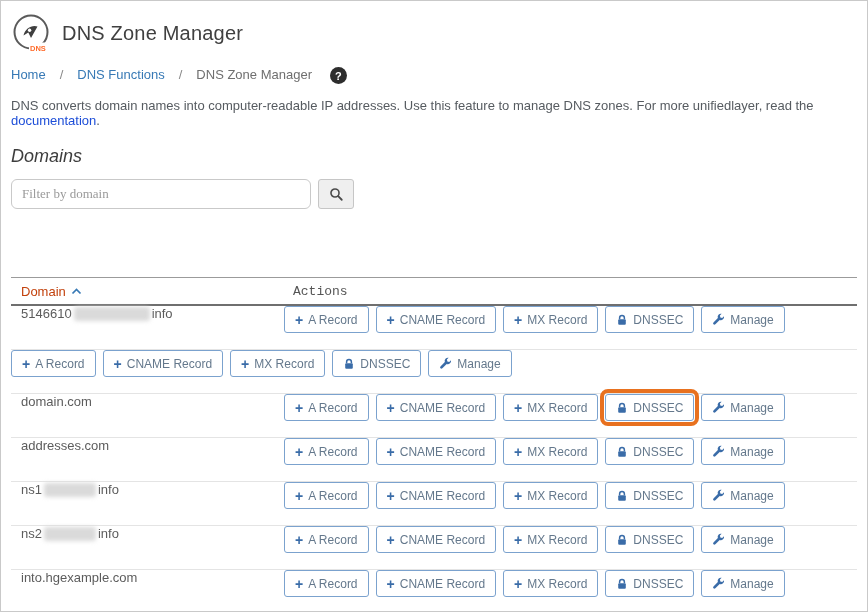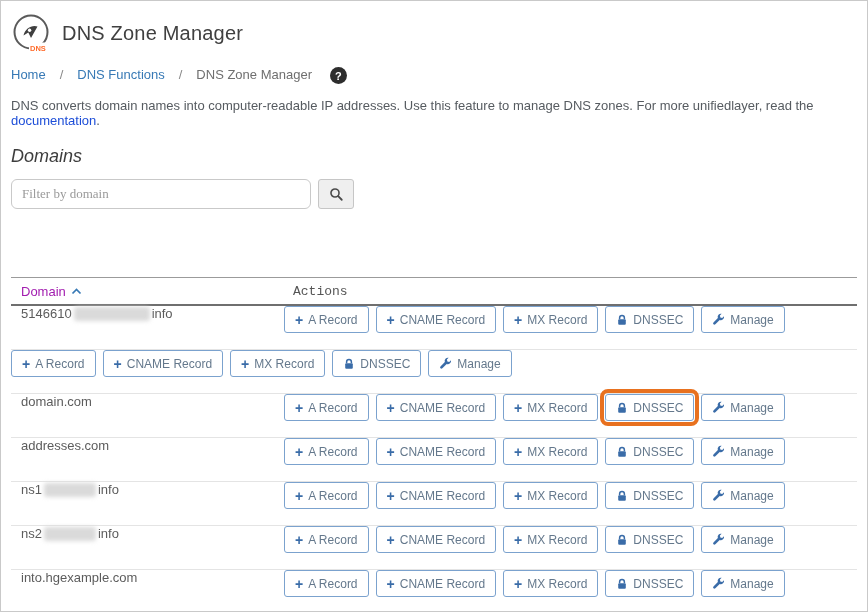--- a/index.html
+++ b/index.html
@@ -54,21 +54,21 @@
   }
 
   
   .tbl { margin-top: 68px; }
   .t-head {
     display: flex; align-items: center; height: 29px;
     border-top: 1px solid #9b9b9b; border-bottom: 2px solid #6f6f6f;
     font-size: 13px;
   }
   .col-domain { width: 273px; padding-left: 10px; }
-  .col-domain a { color: #a21caf; text-decoration: none; display: inline-flex; align-items: center; gap: 5px; }
+  .col-domain a { color: #c2410c; text-decoration: none; display: inline-flex; align-items: center; gap: 5px; }
   .t-head .actions-h { color: #555; padding-left: 9px; font-family: Liberation Mono, monospace; }
 
   .t-row {
     display: flex; align-items: flex-start; height: 44px;
     border-bottom: 1px solid #e4e4e4;
     font-size: 13px; color: #5c5c5c;
   }
   .cell-domain { width: 273px; padding-left: 10px; display: flex; align-items: center; }
   .cell-actions { display: flex; align-items: center; gap: 7px; padding-left: 0; }
 

